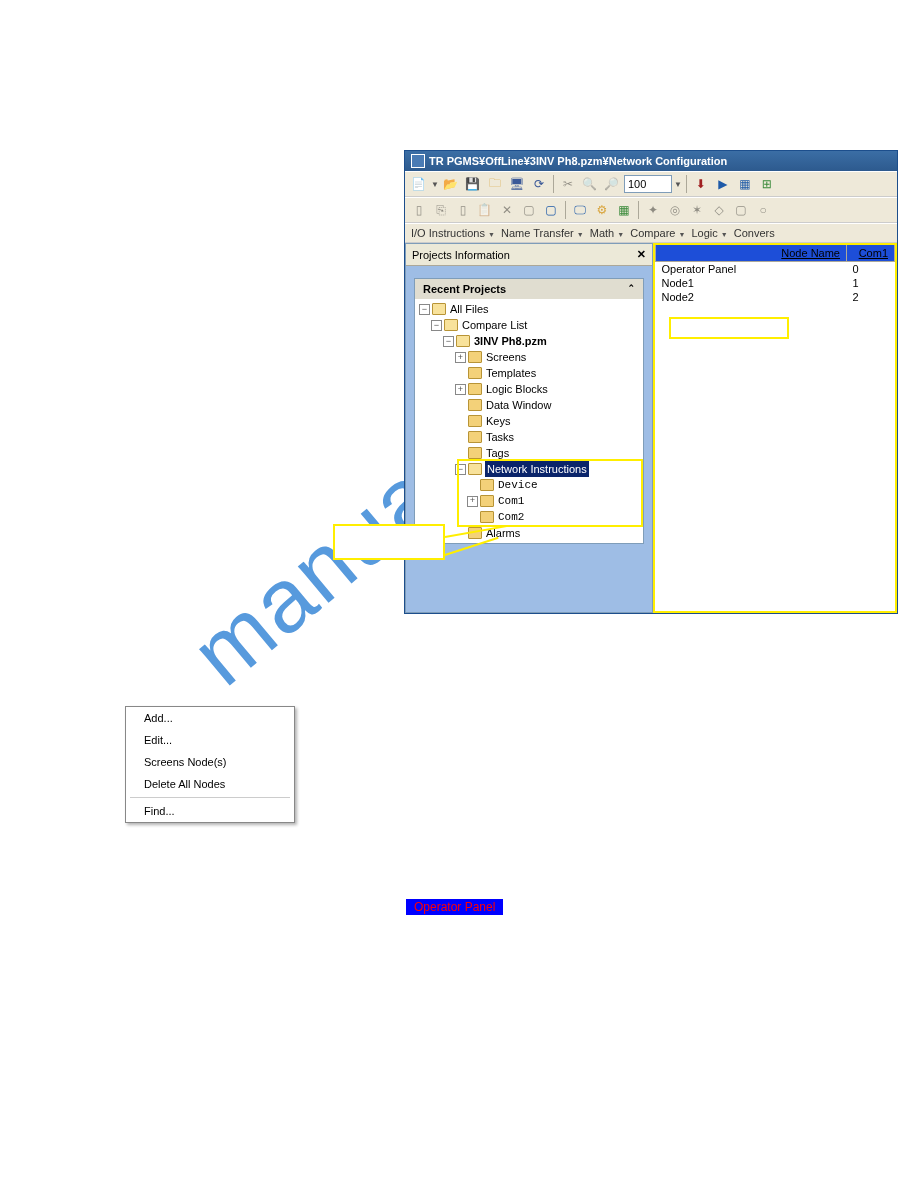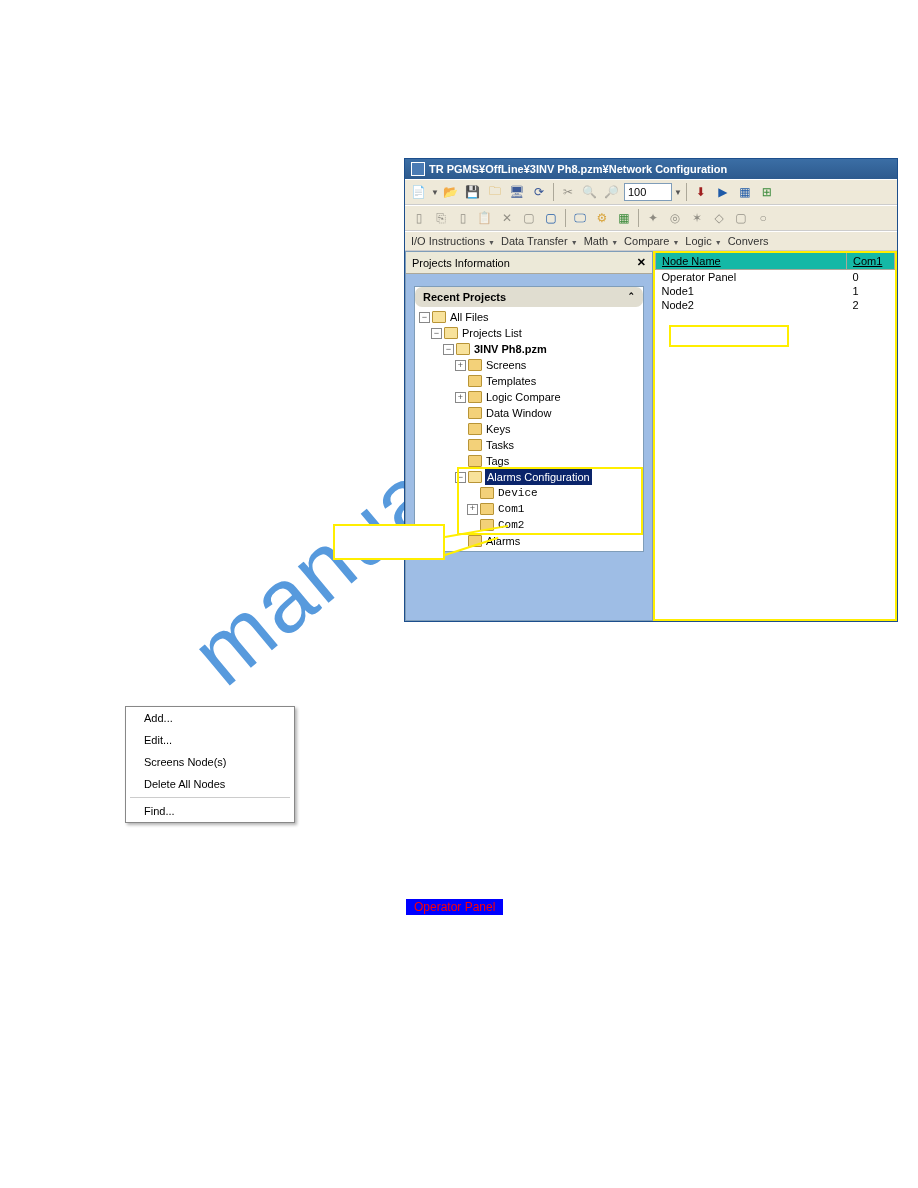--- a/index.html
+++ b/index.html
@@ -26,21 +26,20 @@
     z-index: 1;
   }
   .app-window {
     position: absolute;
     top: 150px;
     left: 404px;
     width: 494px;
     border: 1px solid #1c4e8c;
     background: #ece9d8;
     z-index: 2;
-    margin-top: 8px;
   }
   .titlebar {
     background: linear-gradient(to bottom, #3b6ea5, #2d5a8e);
     color: #fff;
     font-weight: bold;
     padding: 3px 6px;
     display: flex;
     align-items: center;
     height: 20px;
   }
@@ -124,21 +123,20 @@
   .tree-wrap {
     background: #fff;
     border: 1px solid #7f9db9;
   }
   .tree-header {
     background: #e0ddd0;
     padding: 4px 8px;
     font-weight: bold;
     display: flex;
     justify-content: space-between;
-    border-radius: 7px;
   }
   .tree-header .chev { font-size: 9px; }
   .tree {
     padding: 2px 0 2px 4px;
     font-size: 11px;
     line-height: 16px;
     overflow: hidden;
   }
   .tree-row {
     display: flex;
@@ -181,24 +179,24 @@
     border: 2px solid #ffee00;
     background: #fff;
     position: relative;
   }
   .node-table {
     width: 100%;
     font-size: 11px;
     border-collapse: collapse;
   }
   .node-table th {
-    background: #14b8a6;
+    background: #1d4ed8;
     border: 1px solid #aca899;
     border-top: none;
-    text-align: left;
+    text-align: right;
     padding: 2px 6px;
     font-weight: normal;
     text-decoration: underline;
   }
   .node-table td { padding: 1px 6px; }
   .yellow-empty {
     position: absolute;
     border: 2px solid #ffee00;
     background: #fff;
   }
@@ -303,21 +301,21 @@
     <span class="tb-btn disabled-icon">✦</span>
     <span class="tb-btn disabled-icon">◎</span>
     <span class="tb-btn disabled-icon">✶</span>
     <span class="tb-btn disabled-icon">◇</span>
     <span class="tb-btn disabled-icon">▢</span>
     <span class="tb-btn disabled-icon">○</span>
   </div>
 
   <div class="category-bar">
     <span><span>I/O Instructions</span> <span class="dd">▼</span></span>
-    <span><span>Data Transfer</span> <span class="dd">▼</span></span>
+    <span><span>Name Transfer</span> <span class="dd">▼</span></span>
     <span><span>Math</span> <span class="dd">▼</span></span>
     <span><span>Compare</span> <span class="dd">▼</span></span>
     <span><span>Logic</span> <span class="dd">▼</span></span>
     <span><span>Convers</span></span>
   </div>
 
   <div class="content-row">
 
     <div class="projects-panel">
       <div class="panel-header">
@@ -332,41 +330,41 @@
           </div>
           <div class="tree" style="position:relative;">
             <div class="tree-row">
                 <span class="exp">−</span>
                 <span class="folder open"></span>
                 <span class="label">All Files</span>
               </div>
             <div class="tree-row indent-1">
                 <span class="exp">−</span>
                 <span class="folder open"></span>
-                <span class="label">Projects List</span>
+                <span class="label">Compare List</span>
               </div>
             <div class="tree-row indent-2">
                 <span class="exp">−</span>
                 <span class="folder open"></span>
                 <span class="label" style="font-weight:bold;">3INV Ph8.pzm</span>
               </div>
             <div class="tree-row indent-3">
                 <span class="exp">+</span>
                 <span class="folder"></span>
                 <span class="label">Screens</span>
               </div>
             <div class="tree-row indent-3">
                 <span class="noexp"></span>
                 <span class="folder"></span>
                 <span class="label">Templates</span>
               </div>
             <div class="tree-row indent-3">
                 <span class="exp">+</span>
                 <span class="folder"></span>
-                <span class="label">Logic Compare</span>
+                <span class="label">Logic Blocks</span>
               </div>
             <div class="tree-row indent-3">
                 <span class="noexp"></span>
                 <span class="folder"></span>
                 <span class="label">Data Window</span>
               </div>
             <div class="tree-row indent-3">
                 <span class="noexp"></span>
                 <span class="folder"></span>
                 <span class="label">Keys</span>
@@ -377,21 +375,21 @@
                 <span class="label">Tasks</span>
               </div>
             <div class="tree-row indent-3">
                 <span class="noexp"></span>
                 <span class="folder"></span>
                 <span class="label">Tags</span>
               </div>
             <div class="tree-row indent-3 selected">
                 <span class="exp">−</span>
                 <span class="folder open"></span>
-                <span class="label">Alarms Configuration</span>
+                <span class="label">Network Instructions</span>
               </div>
             <div class="tree-row indent-4">
                 <span class="noexp"></span>
                 <span class="folder"></span>
                 <span class="label">Device</span>
               </div>
             <div class="tree-row indent-4">
                 <span class="exp">+</span>
                 <span class="folder"></span>
                 <span class="label">Com1</span>

